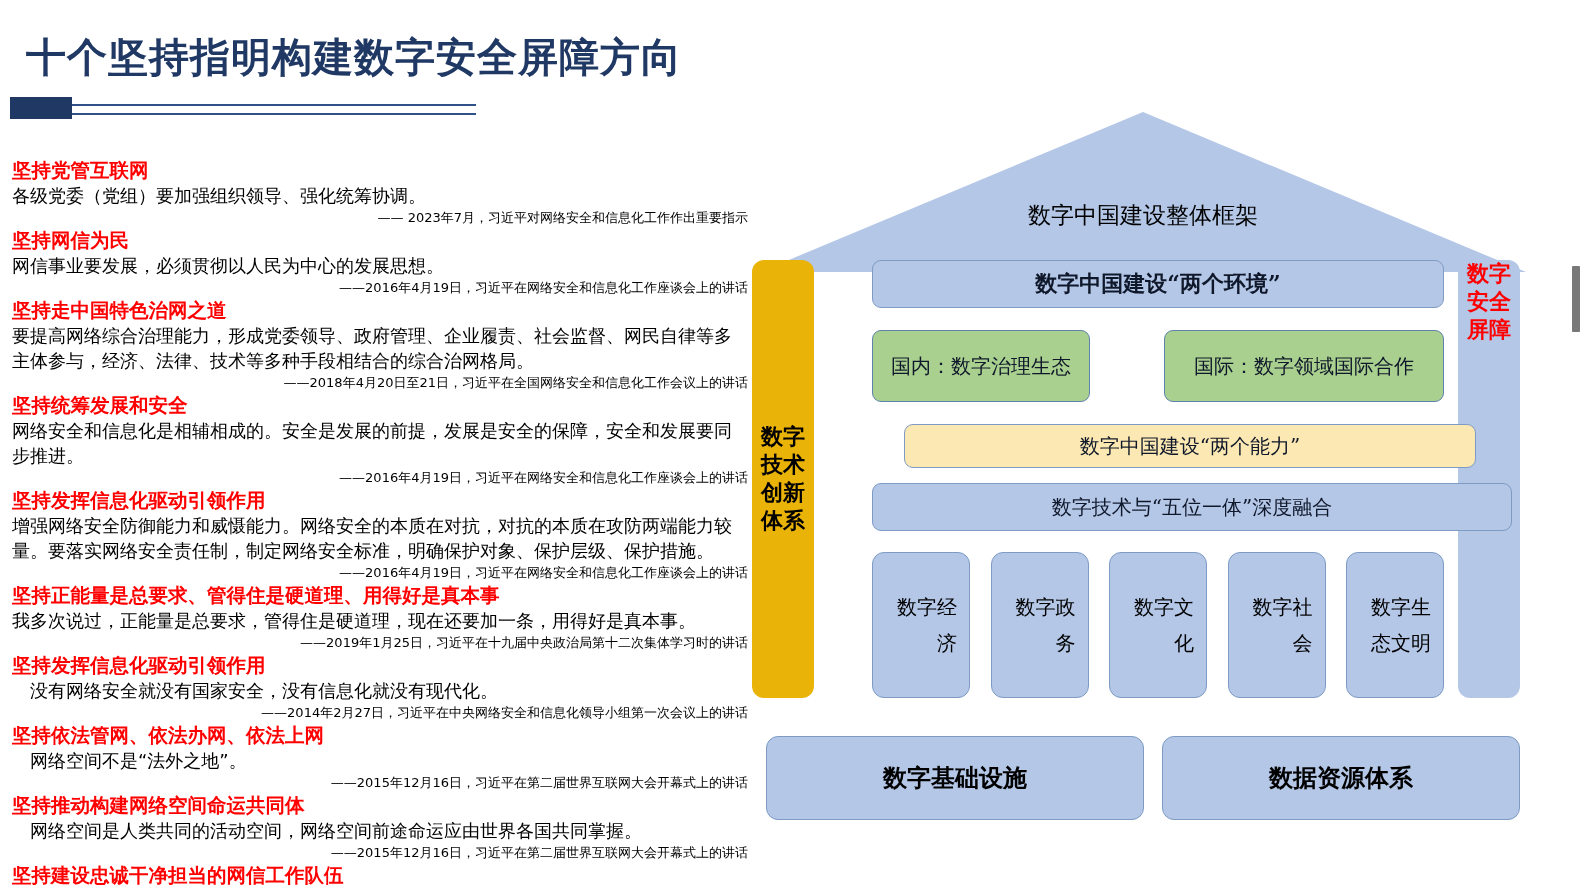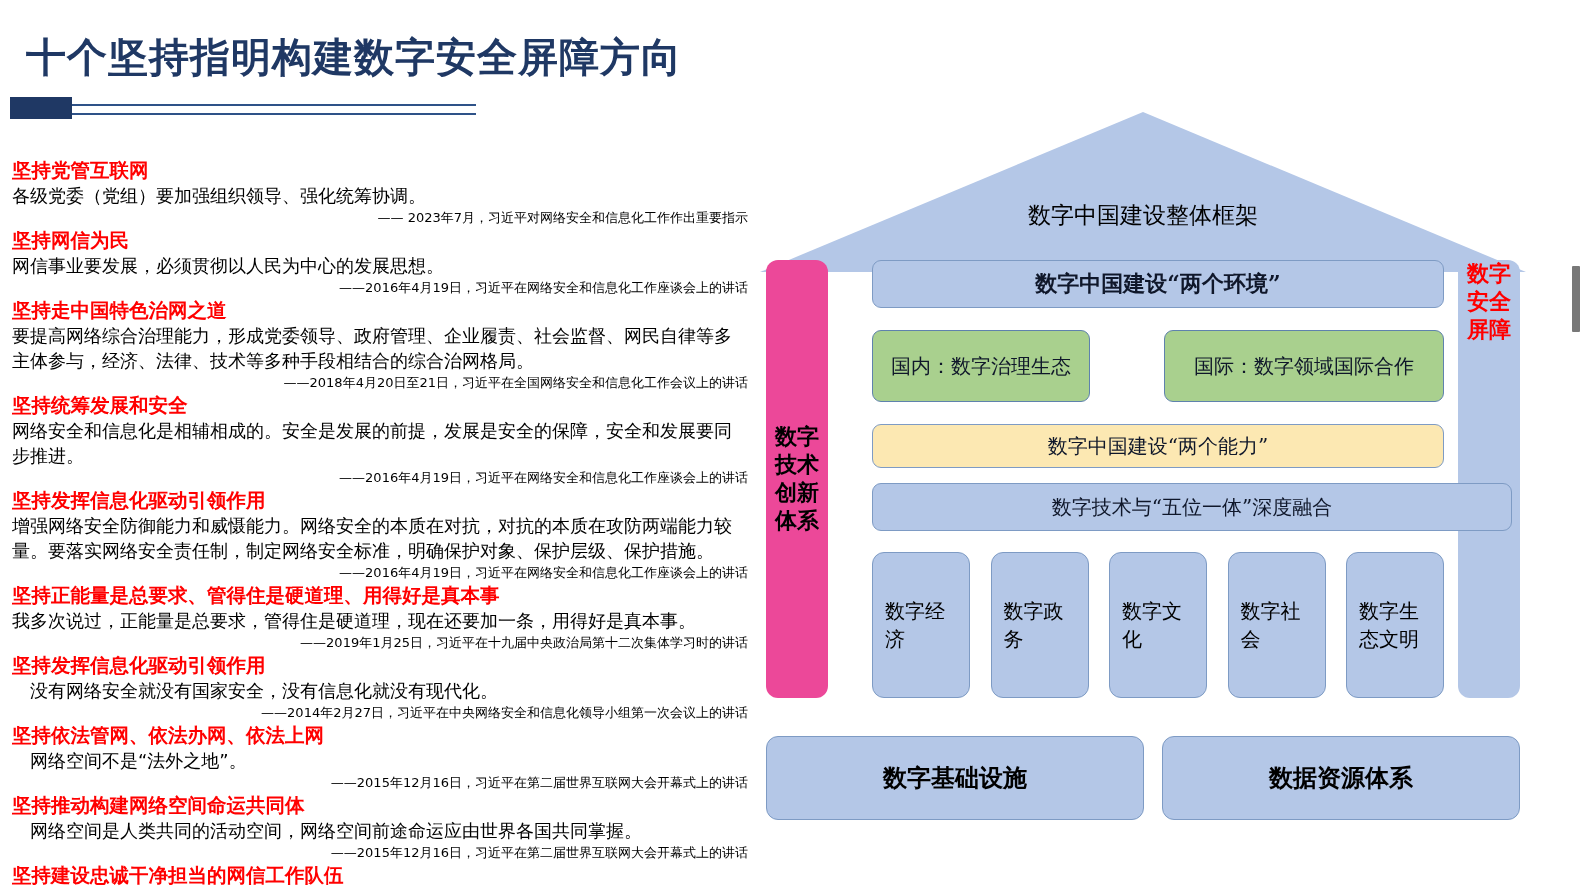--- a/index.html
+++ b/index.html
@@ -55,22 +55,22 @@
     background:#b4c7e7;
     clip-path:polygon(50% 0%, 100% 100%, 100% 100%, 0% 100%);
   }
   .roof-label{
     position:absolute;left:8px;top:88px;width:766px;
     text-align:center;font-size:23px;color:#000;
     font-family:"DejaVu Serif","Liberation Serif",serif;
   }
 
   .pillar-left{
-    position:absolute;left:14px;top:148px;width:62px;height:438px;
-    background:#ec4899;border-radius:12px;
+    position:absolute;left:0;top:148px;width:62px;height:438px;
+    background:#eab308;border-radius:12px;
     display:flex;align-items:center;justify-content:center;
   }
   .pillar-right{
     position:absolute;left:706px;top:148px;width:62px;height:438px;
     background:#b4c7e7;border-radius:12px;
     display:flex;align-items:flex-start;justify-content:center;
   }
   .pillar-text{
     font-size:22px;font-weight:bold;line-height:28px;
     text-align:center;width:48px;word-break:break-all;
@@ -81,37 +81,37 @@
 
   .bar{
     position:absolute;border-radius:9px;
     display:flex;align-items:center;justify-content:center;
     text-align:center;color:#0f172a;
     font-family:"DejaVu Serif","Liberation Serif",serif;
     box-sizing:border-box;
   }
   .bar.blue{background:#b4c7e7;border:1px solid #7e9bc4;}
   .bar.green{background:#a9d08e;border:1px solid #5f82ad;}
-  .bar.yellow{background:#fce8b2;border:1px solid #7e9bc4;}
+  .bar.yellow{background:#fce8b2;border:1px solid #7e9bc4;margin-left:32px;}
 
   .env-bar{left:120px;top:148px;width:572px;height:48px;font-size:22px;font-weight:bold;}
   .green-a{left:120px;top:218px;width:218px;height:72px;font-size:20px;}
   .green-b{left:412px;top:218px;width:280px;height:72px;font-size:20px;padding:0 8px;}
   .cap-bar{left:120px;top:312px;width:572px;height:44px;font-size:20px;}
   .fuse-bar{left:120px;top:371px;width:640px;height:48px;font-size:20px;}
 
   .pillars5{position:absolute;left:120px;top:440px;width:572px;height:146px;
     display:flex;justify-content:space-between;}
   .p5{
     width:98px;height:146px;background:#b4c7e7;border:1px solid #7e9bc4;
     border-radius:12px;display:flex;align-items:center;justify-content:center;
     box-sizing:border-box;
   }
   .p5 span{
-    font-size:20px;line-height:28px;text-align:left;width:72px;
+    font-size:20px;line-height:36px;text-align:right;width:72px;
     color:#000;word-break:break-all;
     font-family:"DejaVu Serif","Liberation Serif",serif;
   }
 
   .found{
     position:absolute;top:624px;height:84px;background:#b4c7e7;
     border:1px solid #7e9bc4;border-radius:12px;
     display:flex;align-items:center;justify-content:center;
     font-size:24px;font-weight:bold;color:#000;box-sizing:border-box;
     font-family:"DejaVu Serif","Liberation Serif",serif;

